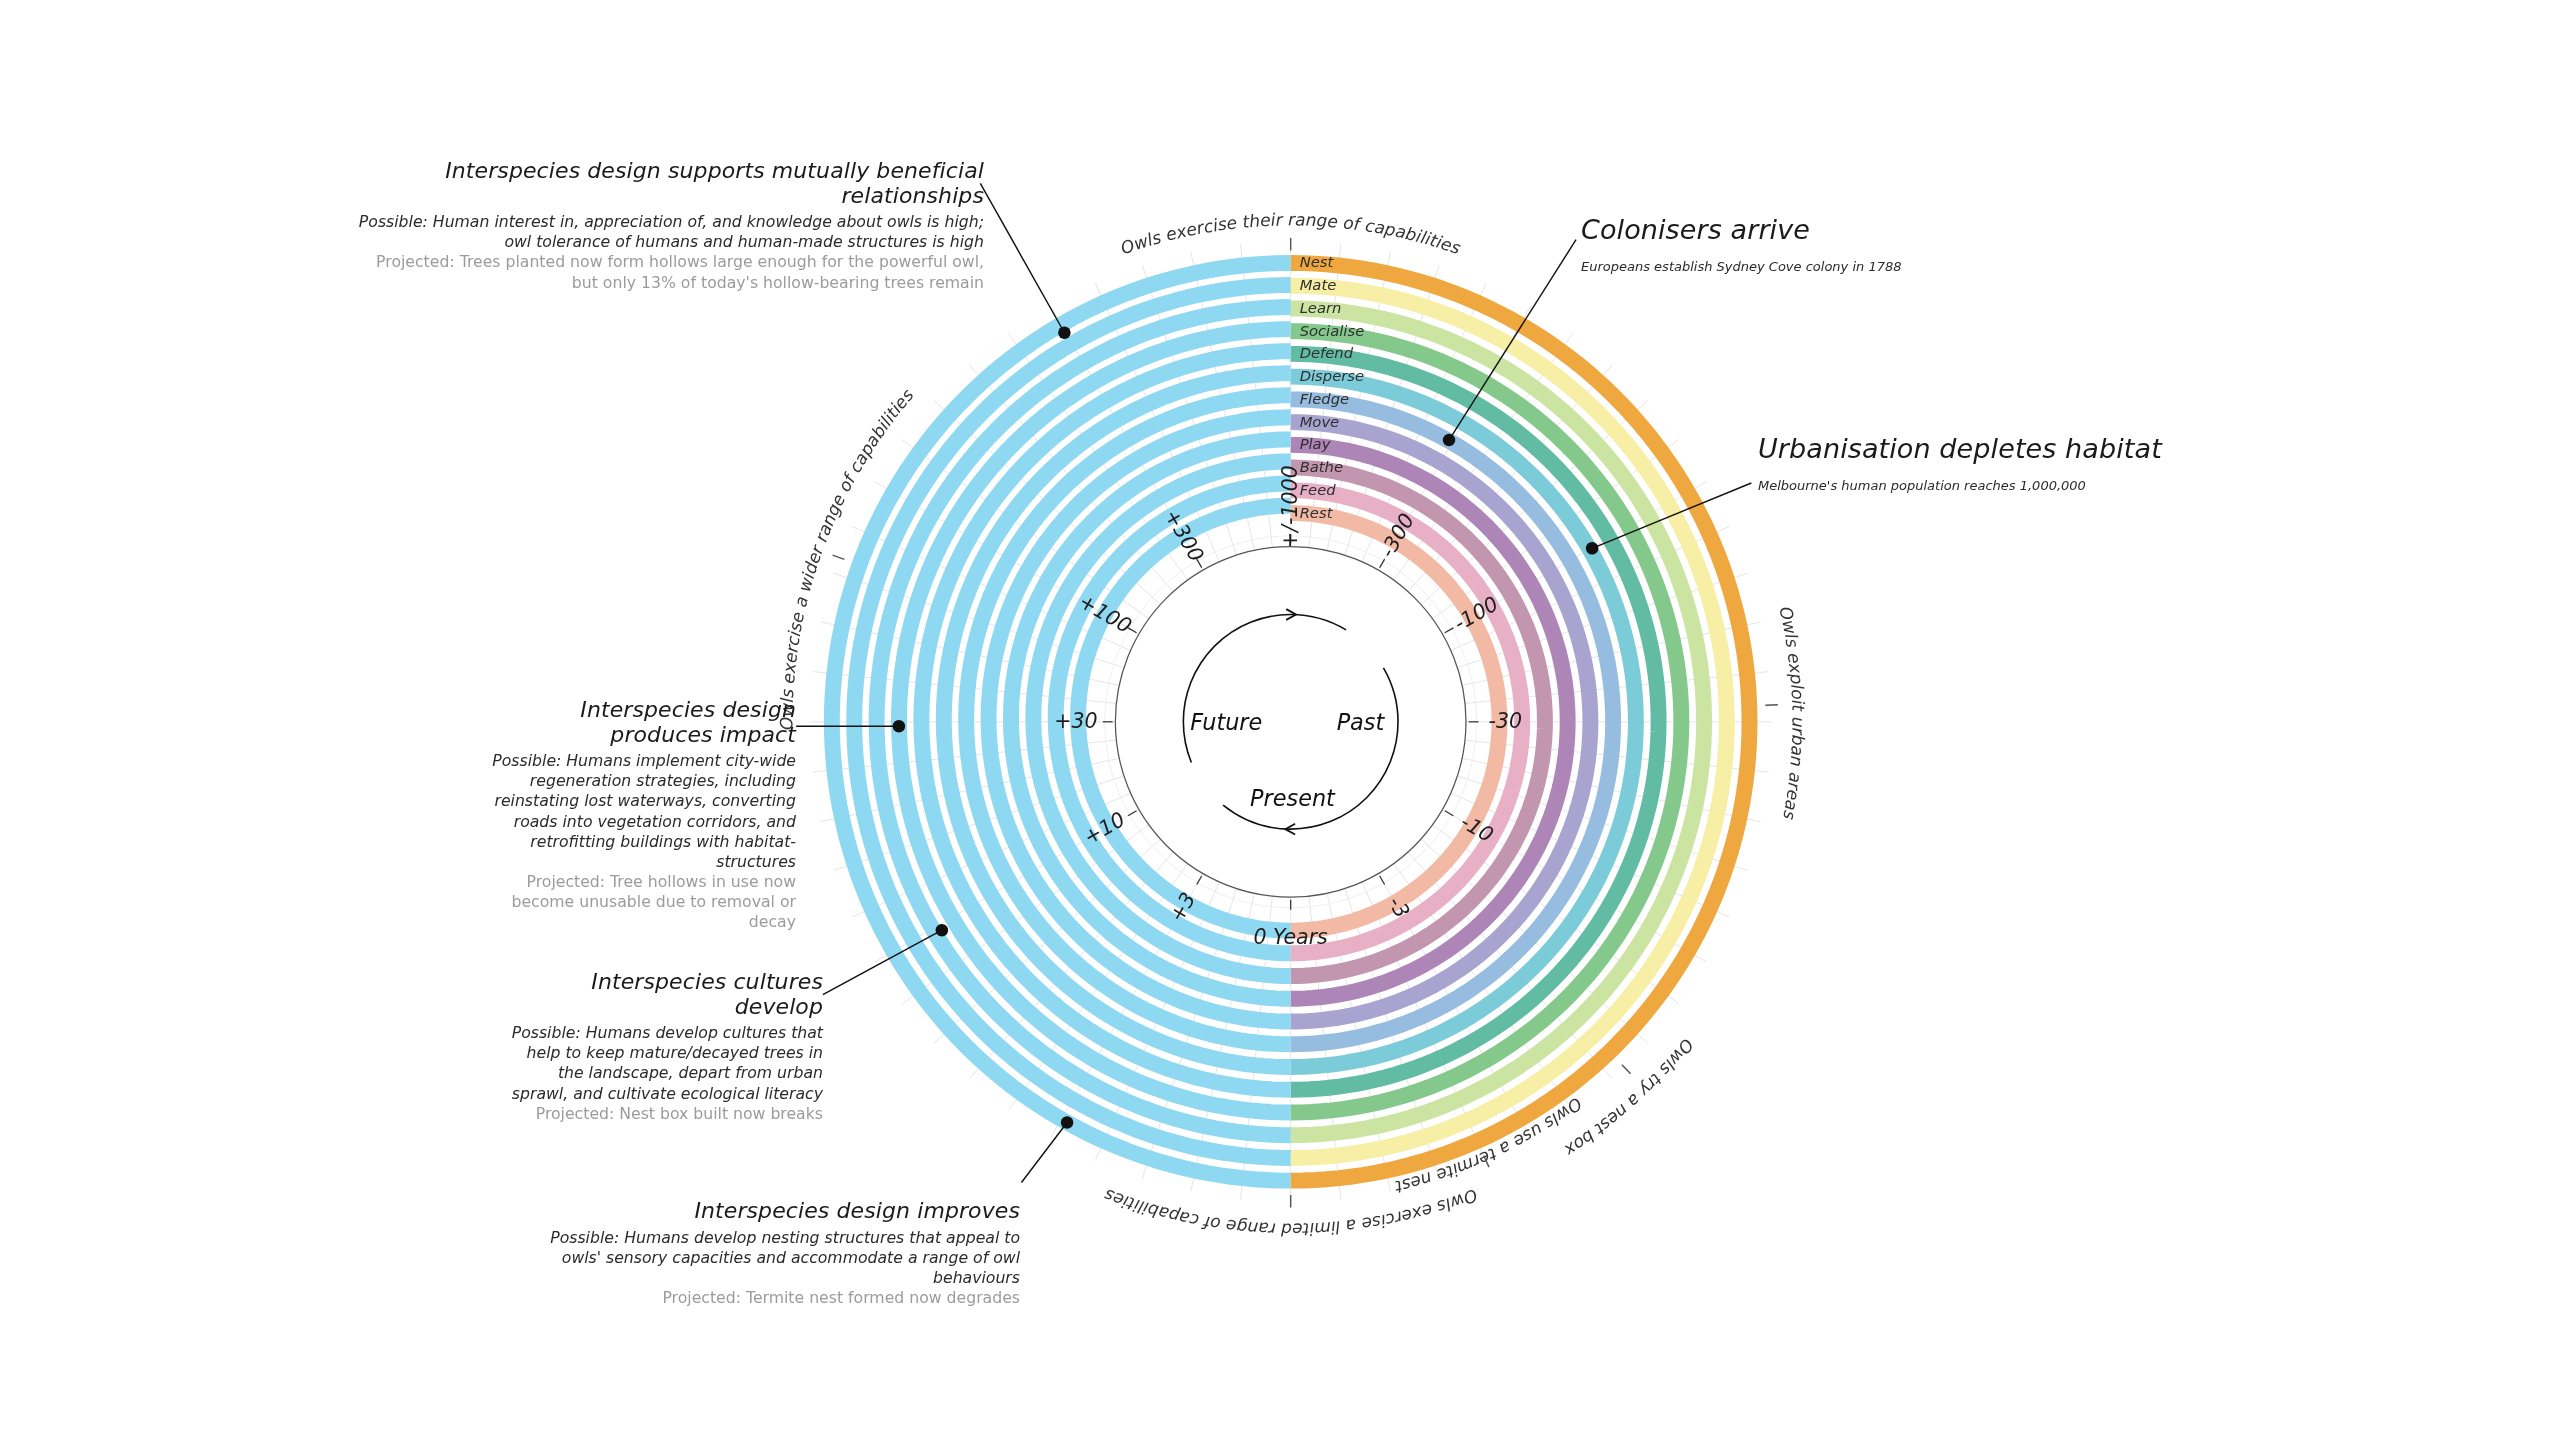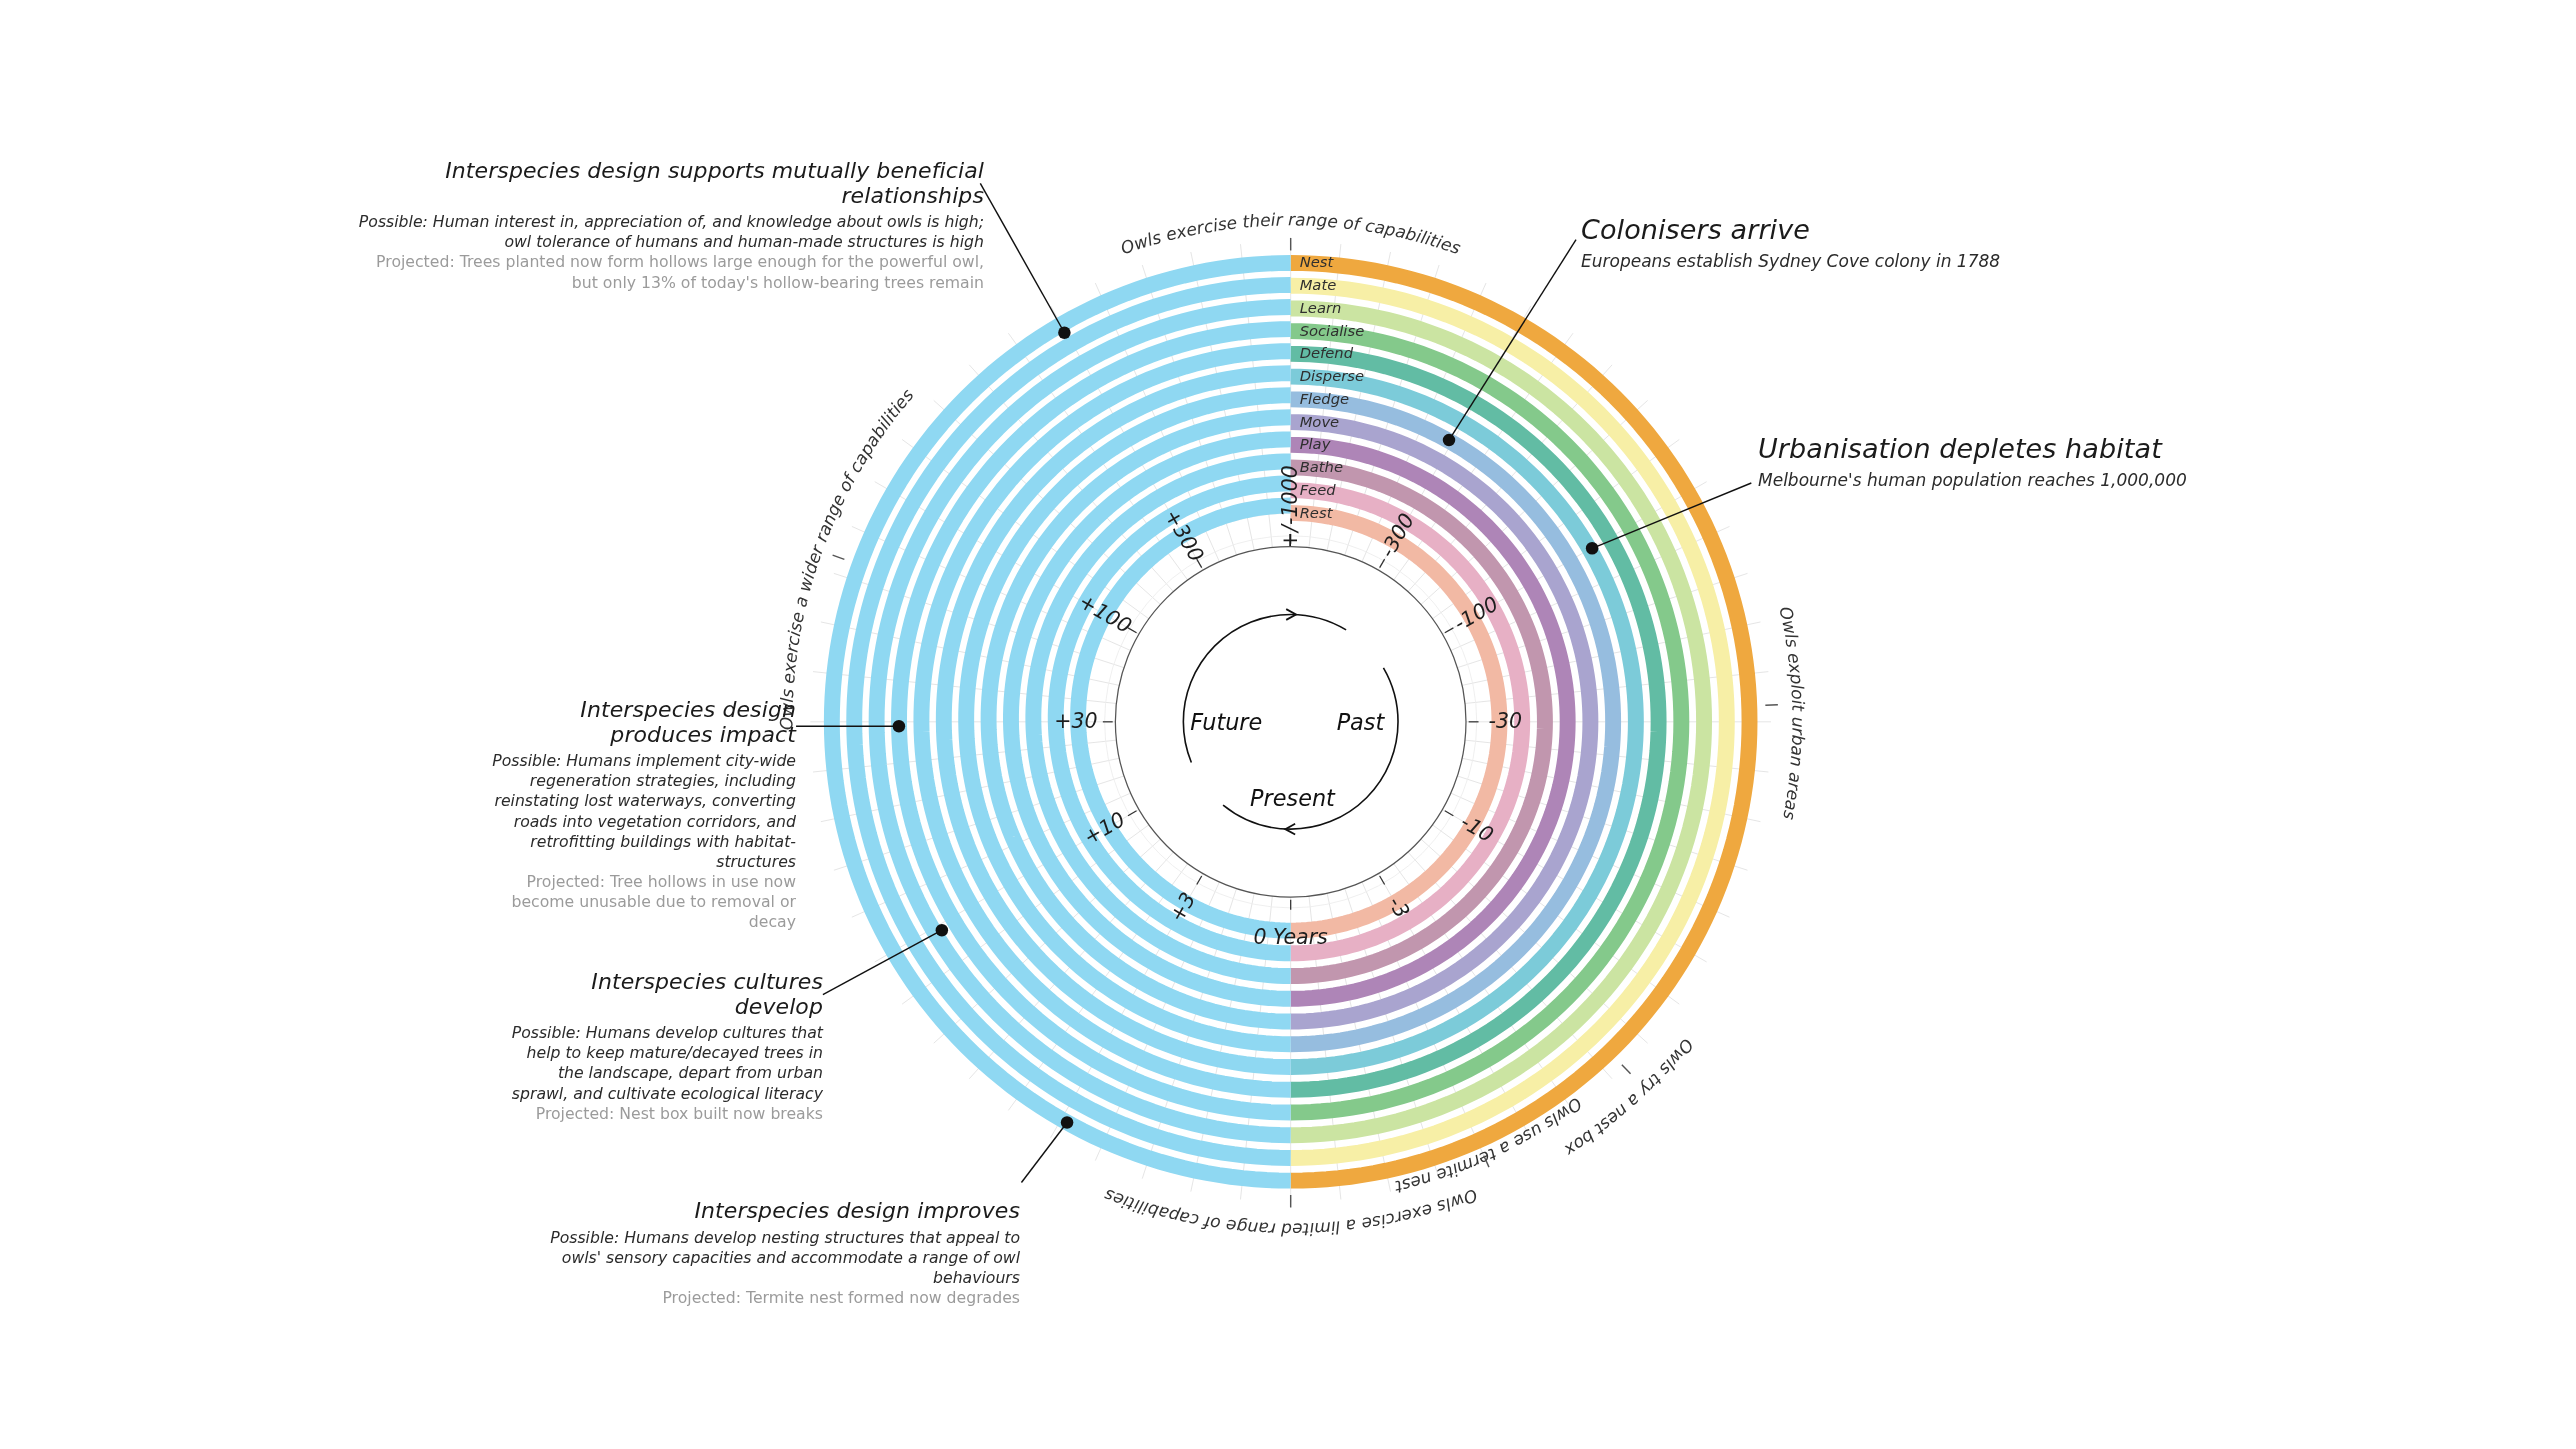--- a/index.html
+++ b/index.html
@@ -9,21 +9,21 @@
   svg#wheel{position:absolute;left:0;top:0;width:2576px;height:1449px;}
 
   .anno{position:absolute;}
   .anno .ttl{font-style:italic;font-weight:400;color:#1b1b1b;
              font-size:22px;line-height:1.12;letter-spacing:0.1px;}
   .anno .possible{font-style:italic;color:#2b2b2b;font-size:15.7px;
              line-height:1.28;margin-top:4px;}
   .anno .projected{color:#9b9b9b;font-size:15.7px;
              line-height:1.28;}
   .anno.small .ttl{font-size:27px;}
-  .anno.small .possible{font-size:17px;margin-top:6px;}
+  .anno.small .possible{font-size:13px;margin-top:14px;}
   .ra{text-align:right;}
   .la{text-align:left;}
 
   text{font-family:"DejaVu Sans","Liberation Sans",sans-serif;}
   .ringlabel{font-style:italic;font-size:16.5px;fill:#2f2f2f;}
   .tickTxt{font-style:italic;font-size:23px;fill:#1d1d1d;}
   .coreTxt{font-style:italic;font-size:25px;fill:#111;}
   .curveTxt{font-style:italic;font-size:19px;fill:#333;}
   .leader{stroke:#111;stroke-width:1.6;fill:none;}
   .dot{fill:#111;}

